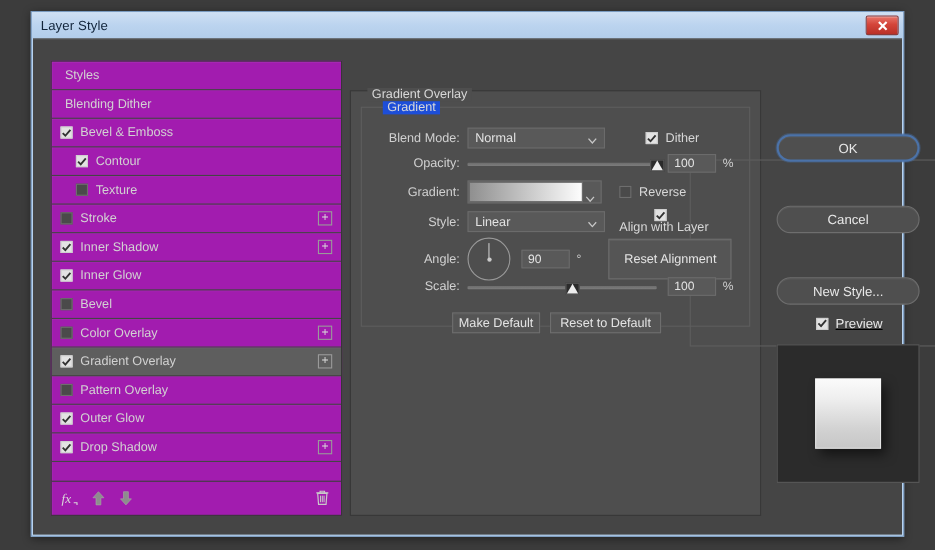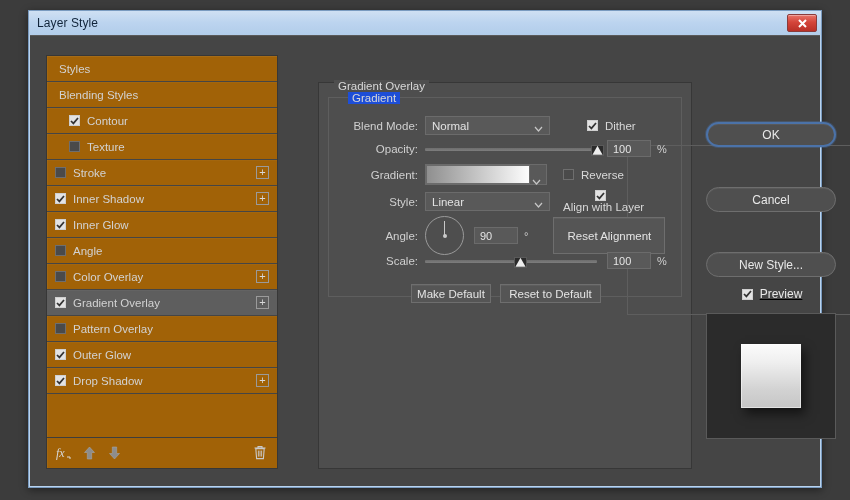--- a/index.html
+++ b/index.html
@@ -34,22 +34,22 @@
   .close-btn svg{display:block;}
 
   .dialog{
     position:absolute;left:1px;top:24px;width:790px;height:451px;
     background:#454545;box-sizing:border-box;
     border-top:1px solid #5a5a5a;
   }
 
   
   .styles-panel{
-    position:absolute;left:16px;top:19px;width:232px;height:414px;
-    background:#a16207;
+    position:absolute;left:16px;top:19px;width:265px;height:414px;
+    background:#a21caf;
     border:1px solid #373737;
     box-sizing:border-box;
     box-shadow:inset 1px 1px 0 rgba(255,255,255,.04);
     display:flex;flex-direction:column;
   }
   .styles-list{flex:1;overflow:hidden;}
   .style-row{
     height:26px;display:flex;align-items:center;
     border-bottom:1px solid #454545;
     box-shadow:inset 0 1px 0 rgba(255,255,255,.03);
@@ -213,21 +213,29 @@
   </div>
 
   <div class="dialog">
 
     <div class="styles-panel">
       <div class="styles-list" id="styles-list">
           <div class="style-row header">
             <span class="style-label">Styles</span>
           </div>
           <div class="style-row header">
-            <span class="style-label">Blending Styles</span>
+            <span class="style-label">Blending Dither</span>
+          </div>
+          <div class="style-row">
+            <span class="cb on">
+              <svg width="9" height="8" viewBox="0 0 9 8">
+                <path d="M1 4 L3.4 6.4 L8 1" stroke="#333" stroke-width="1.7" fill="none"></path>
+              </svg>
+            </span>
+            <span class="style-label">Bevel &amp; Emboss</span>
           </div>
           <div class="style-row indent">
             <span class="cb on">
               <svg width="9" height="8" viewBox="0 0 9 8">
                 <path d="M1 4 L3.4 6.4 L8 1" stroke="#333" stroke-width="1.7" fill="none"></path>
               </svg>
             </span>
             <span class="style-label">Contour</span>
           </div>
           <div class="style-row indent">
@@ -255,21 +263,21 @@
           <div class="style-row">
             <span class="cb on">
               <svg width="9" height="8" viewBox="0 0 9 8">
                 <path d="M1 4 L3.4 6.4 L8 1" stroke="#333" stroke-width="1.7" fill="none"></path>
               </svg>
             </span>
             <span class="style-label">Inner Glow</span>
           </div>
           <div class="style-row">
             <span class="cb off"></span>
-            <span class="style-label">Angle</span>
+            <span class="style-label">Bevel</span>
           </div>
           <div class="style-row">
             <span class="cb off"></span>
             <span class="style-label">Color Overlay</span>
             <span class="plus">
               <span>+</span>
             </span>
           </div>
           <div class="style-row selected">
             <span class="cb on">

